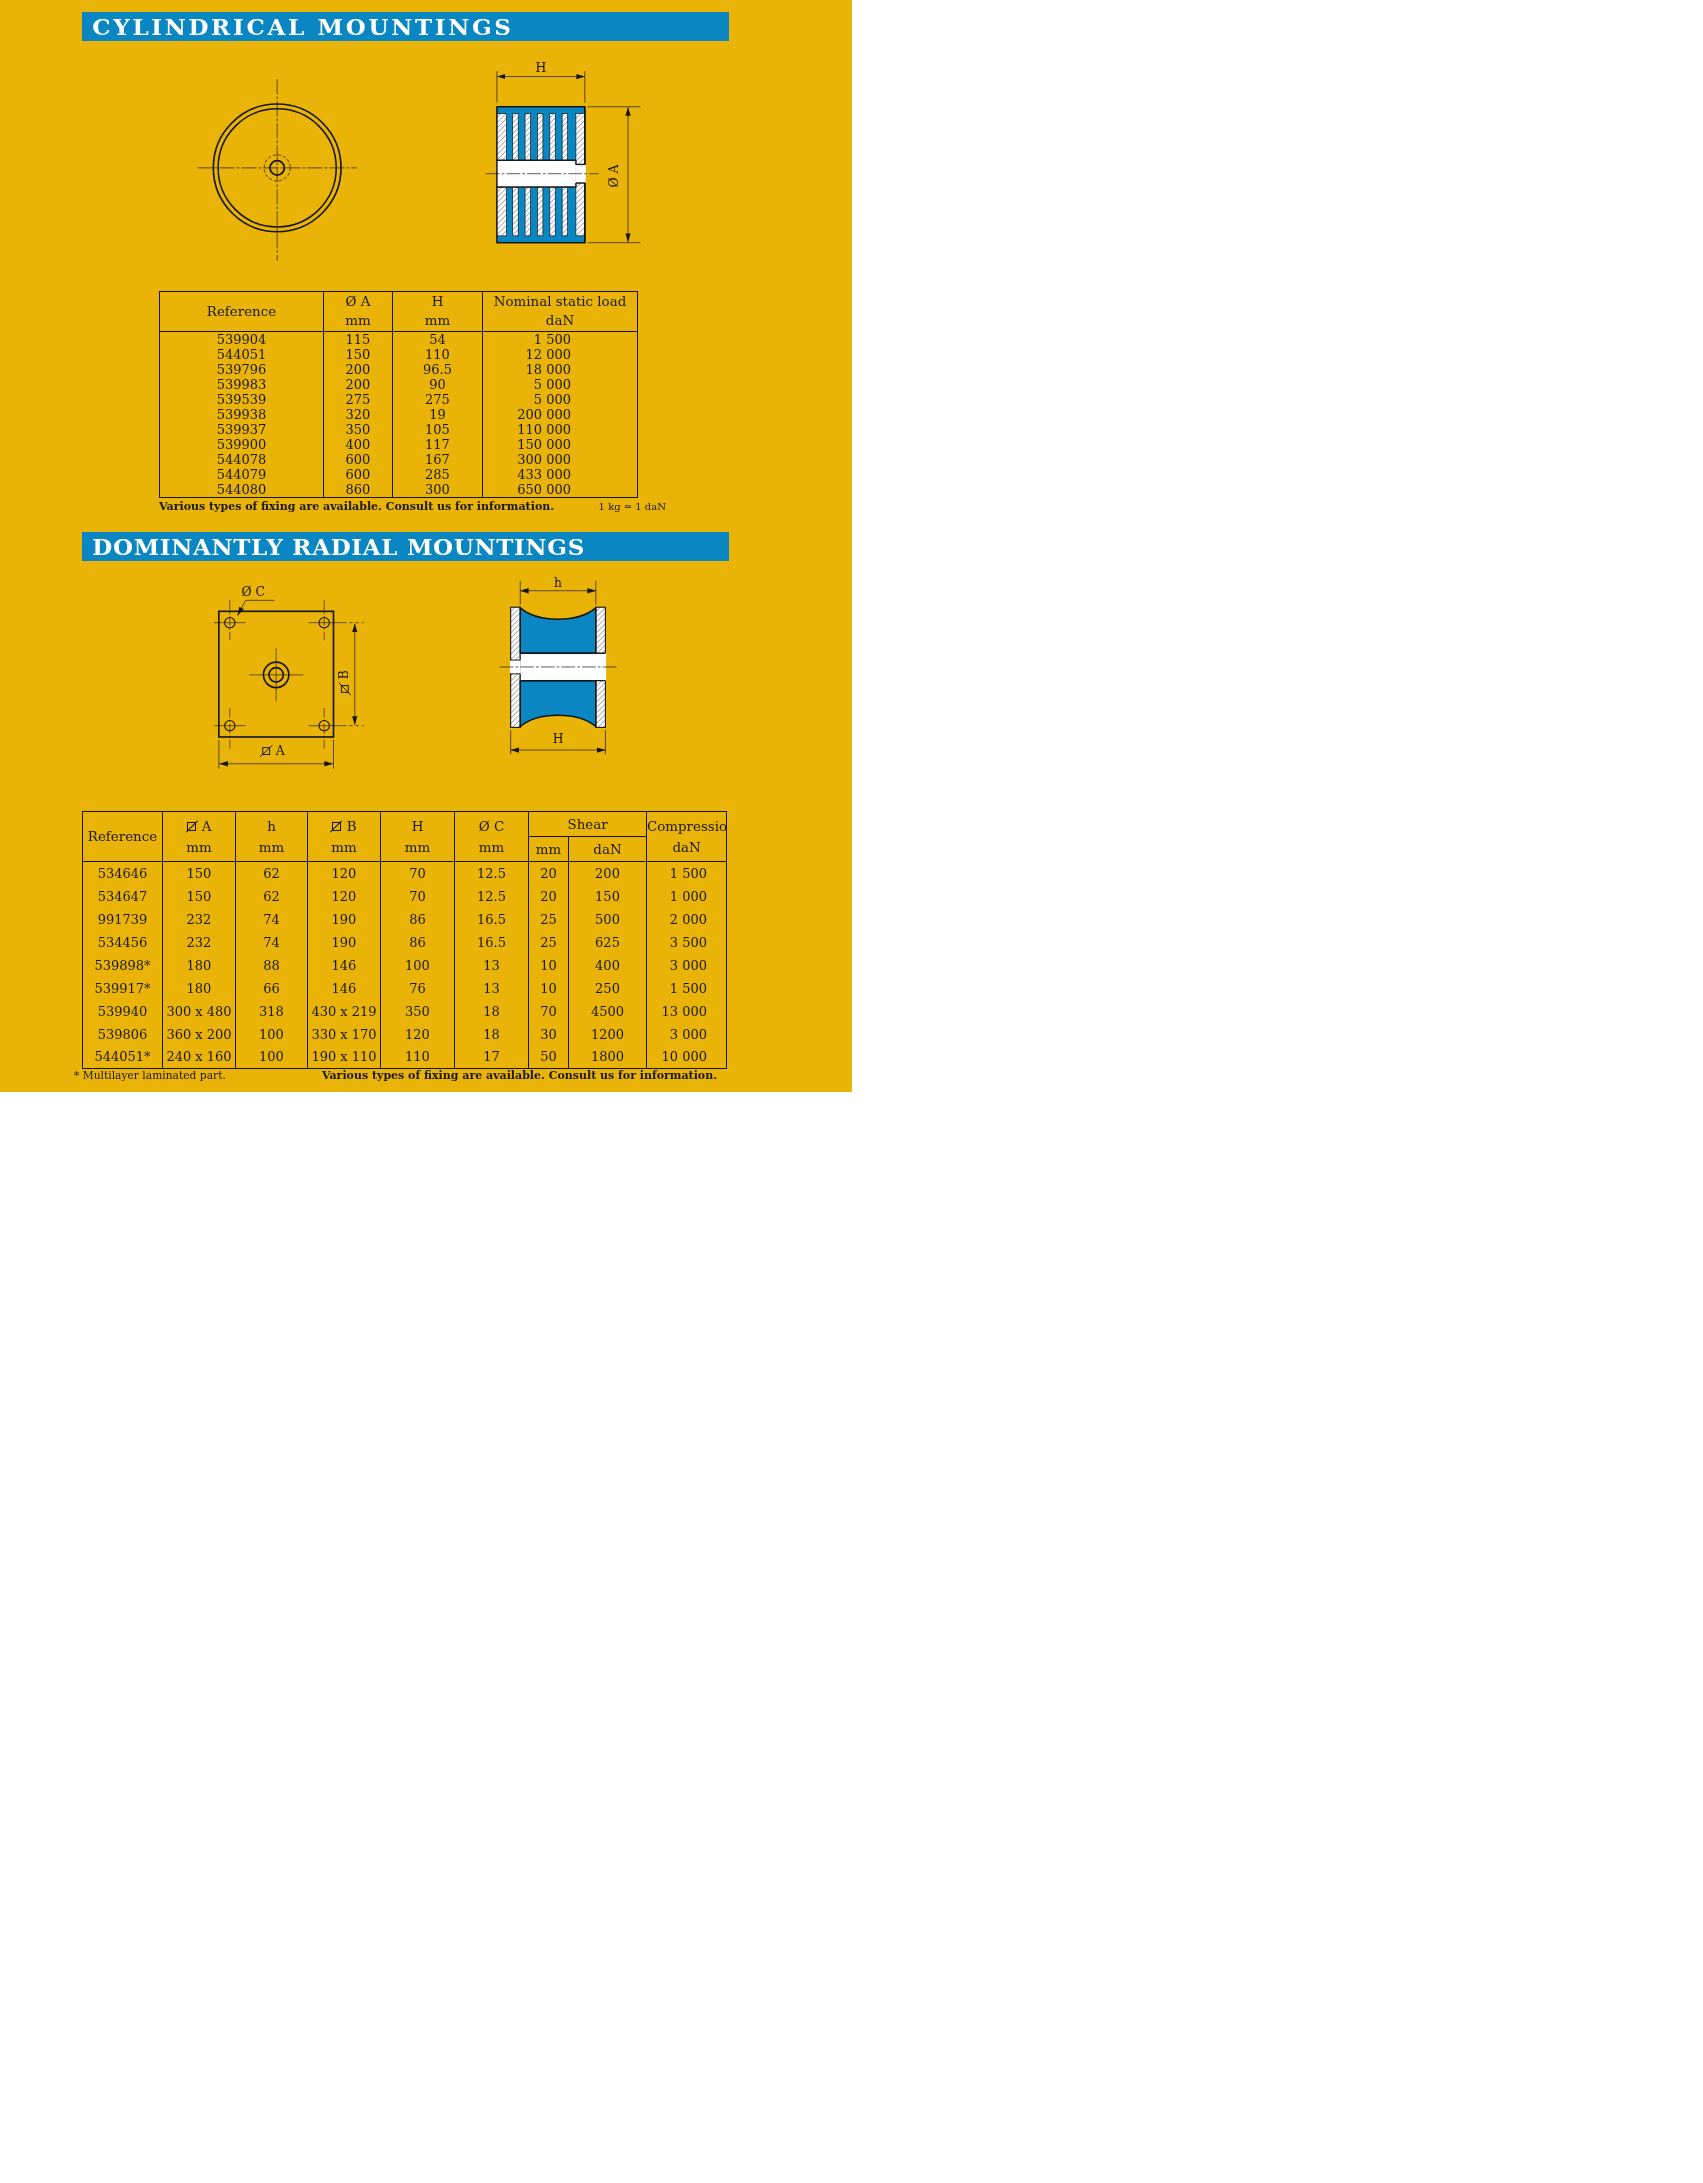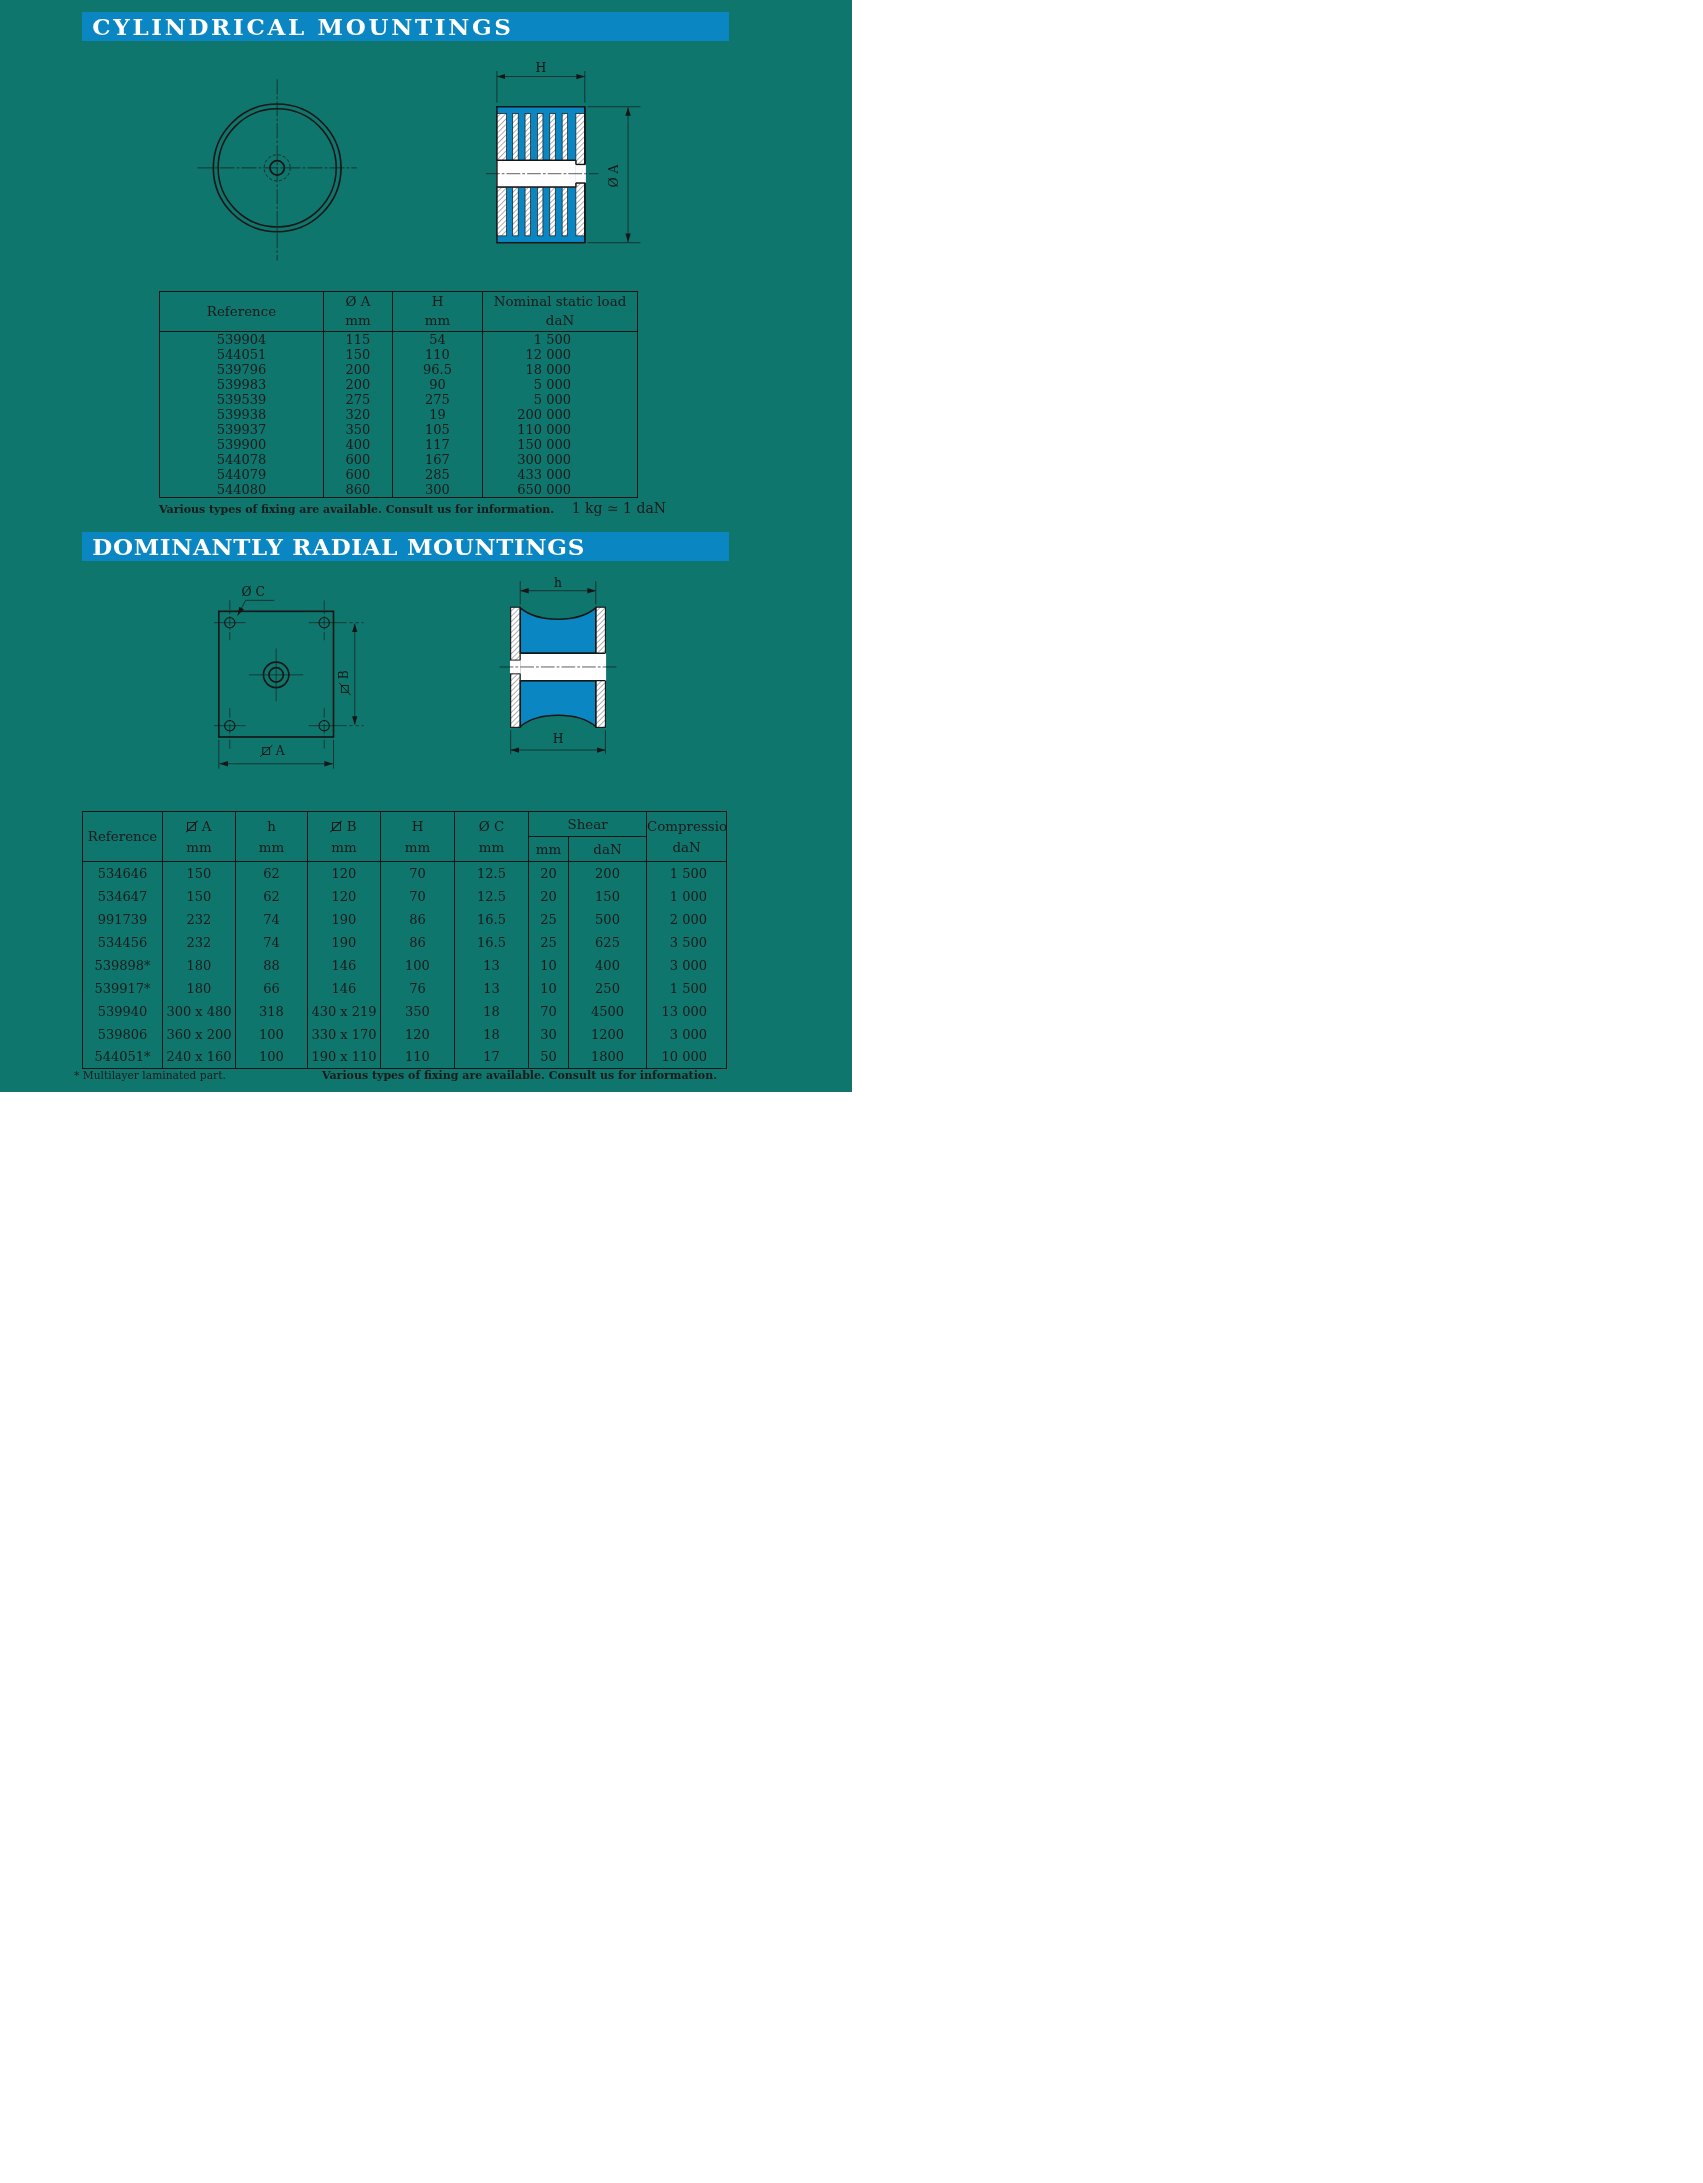--- a/index.html
+++ b/index.html
@@ -1,17 +1,17 @@
 <!DOCTYPE html>
 <html style="font-size:11px"><head>
 <meta charset="utf-8">
 <style>
   html,body{margin:0;padding:0;background:#ffffff;}
   .page{
-    position:relative;width:852px;height:1092px;background:#0f766e;
+    position:relative;width:852px;height:1092px;background:#eab308;
     font-family:"DejaVu Serif","Liberation Serif",serif;color:#1a1a1a;overflow:hidden;
   }
   .title-bar{
     position:absolute;left:82px;width:647px;height:29px;background:#0a86c2;color:#ffffff;
     display:flex;align-items:center;padding-left:10.3px;box-sizing:border-box;
     font-size:23px;font-weight:bold;white-space:nowrap;
   }
   #bar1{top:11.7px;letter-spacing:2.7px;}
   #bar2{top:532px;letter-spacing:0.7px;}
 
@@ -46,21 +46,21 @@
     position:relative;margin-right:5.5px;vertical-align:-0.7px;
   }
   .sqsym::after{
     content:"";position:absolute;left:-4.1px;top:3.2px;width:16px;height:1.2px;
     background:#161616;transform:rotate(-45deg);
   }
 
   .note1{position:absolute;left:159px;top:500px;width:507px;display:flex;
     justify-content:space-between;align-items:baseline;}
   .note-bold{font-weight:bold;font-size:11px;}
-  .note-kg{font-size:14px;margin-left:9px;}
+  .note-kg{font-size:10px;margin-left:9px;}
   .footer{position:absolute;left:74px;top:1069px;width:643px;display:flex;
     justify-content:space-between;align-items:baseline;}
   .footer-left{font-size:10.7px;}
   .footer-right{font-weight:bold;font-size:11px;}
 </style>
 </head>
 <body>
 
 <div class="page">
 

